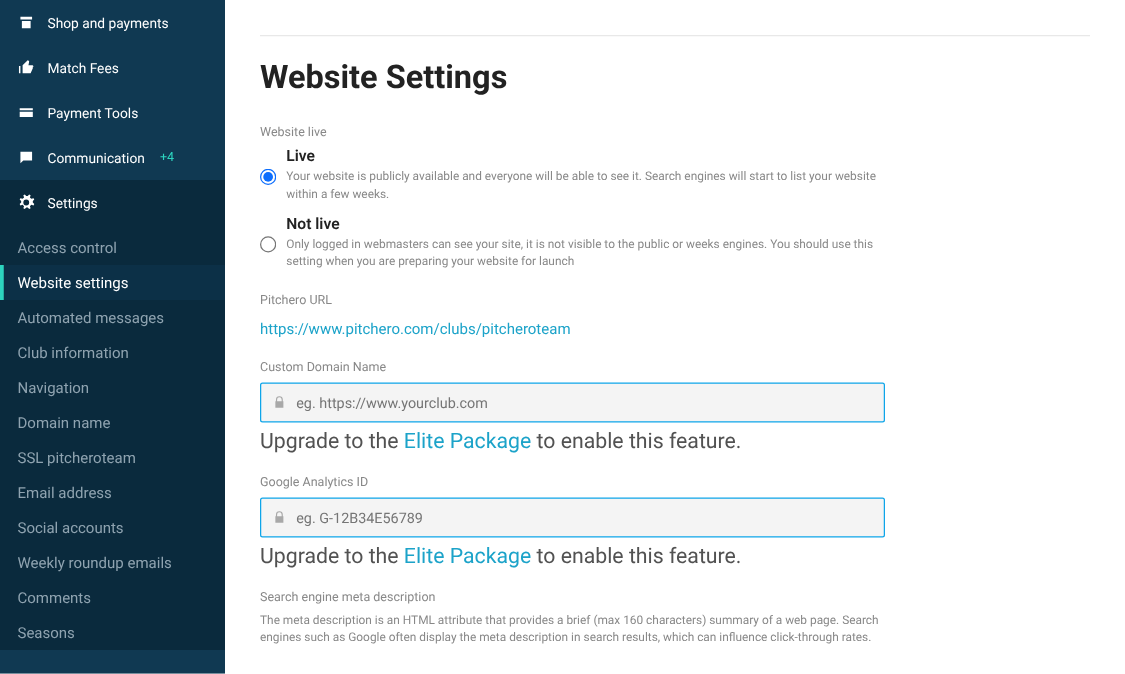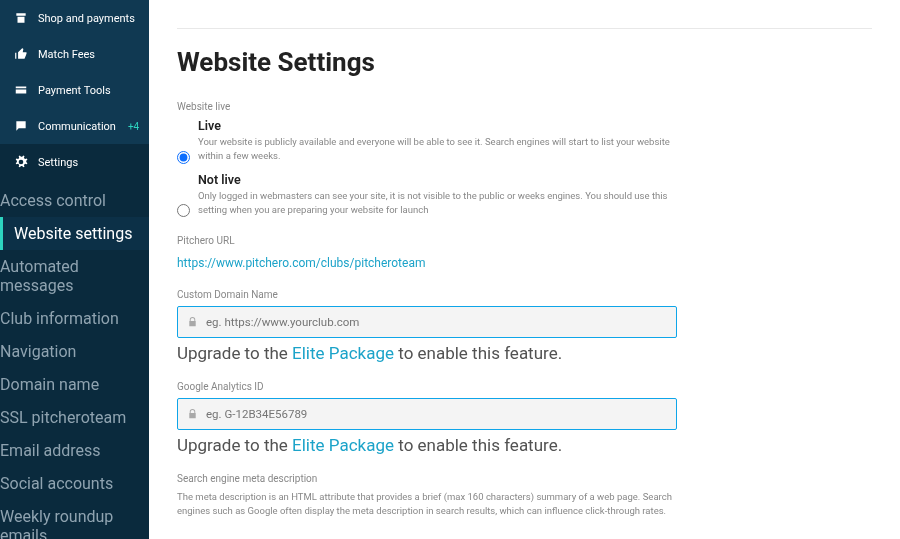--- a/index.html
+++ b/index.html
@@ -1,31 +1,31 @@
 <!DOCTYPE html>
 <html><head>
 <meta charset="utf-8">
 <style>
 *{margin:0;padding:0;box-sizing:border-box;font-family:-apple-system,BlinkMacSystemFont,"Segoe UI",Roboto,sans-serif}
 body{display:flex;width:900px;height:539px;overflow:hidden;background:#fff}
-.sidebar{width:149px;background:#103952;color:#9db0bd;display:flex;flex-direction:column;overflow-y:auto;flex-shrink:0}
+.sidebar{width:180px;background:#103952;color:#9db0bd;display:flex;flex-direction:column;overflow-y:auto;flex-shrink:0}
 .nav-item{display:flex;align-items:center;padding:11px 14px;cursor:pointer;font-size:11px;color:#fff;gap:10px}
 .nav-icon{width:14px;height:14px;display:flex;align-items:center;justify-content:center;flex-shrink:0}
 .nav-icon svg{width:14px;height:14px;fill:#fff}
 .badge{color:#2dd4bf;font-size:10px;margin-left:2px}
 .nav-item.active{background:#0a2a3d}
 .subnav{background:#0a2a3d;padding-top:4px}
-.sub-item{padding:7px 0;font-size:16px;color:#8fa3b0;cursor:pointer}
+.sub-item{padding:7px 14px;font-size:12px;color:#8fa3b0;cursor:pointer}
 .sub-item.active{color:#fff;border-left:3px solid #2dd4bf;padding-left:11px;background:#0c3047}
 .content{flex:1;overflow-y:auto;padding:0 28px 20px 28px}
 .top-rule{border-top:1px solid #e8e8e8;margin-top:28px}
 h1{font-size:26px;font-weight:700;color:#222;margin:18px 0 24px}
 .section-label{font-size:10px;color:#888;margin-bottom:6px}
 .radio-group{margin-bottom:16px}
-.radio-opt{display:flex;align-items:flex-end;gap:8px;margin-bottom:8px}
+.radio-opt{display:flex;align-items:center;gap:8px;margin-bottom:8px}
 .radio-opt input[type=radio]{margin-top:2px;accent-color:#0d6efd;cursor:pointer}
 .radio-label{font-size:12.5px;font-weight:600;color:#222}
 .radio-desc{font-size:9.5px;color:#888;line-height:1.5;margin-top:2px;max-width:490px}
 .url-link{color:#1ca3c9;font-size:12px;text-decoration:none}
 .field{margin-bottom:18px}
 .input-wrap{position:relative;max-width:500px}
 .lock-icon{position:absolute;left:10px;top:50%;transform:translateY(-50%);color:#a8a8a8}
 .lock-icon svg{width:11px;height:11px;fill:#a8a8a8}
 .locked-input{width:100%;padding:8px 10px 8px 28px;border:1px solid #0ea5e9;background:#f4f4f4;font-size:11.5px;color:#999;border-radius:2px}
 .upgrade-note{font-size:17px;color:#525252;margin-top:5px}

